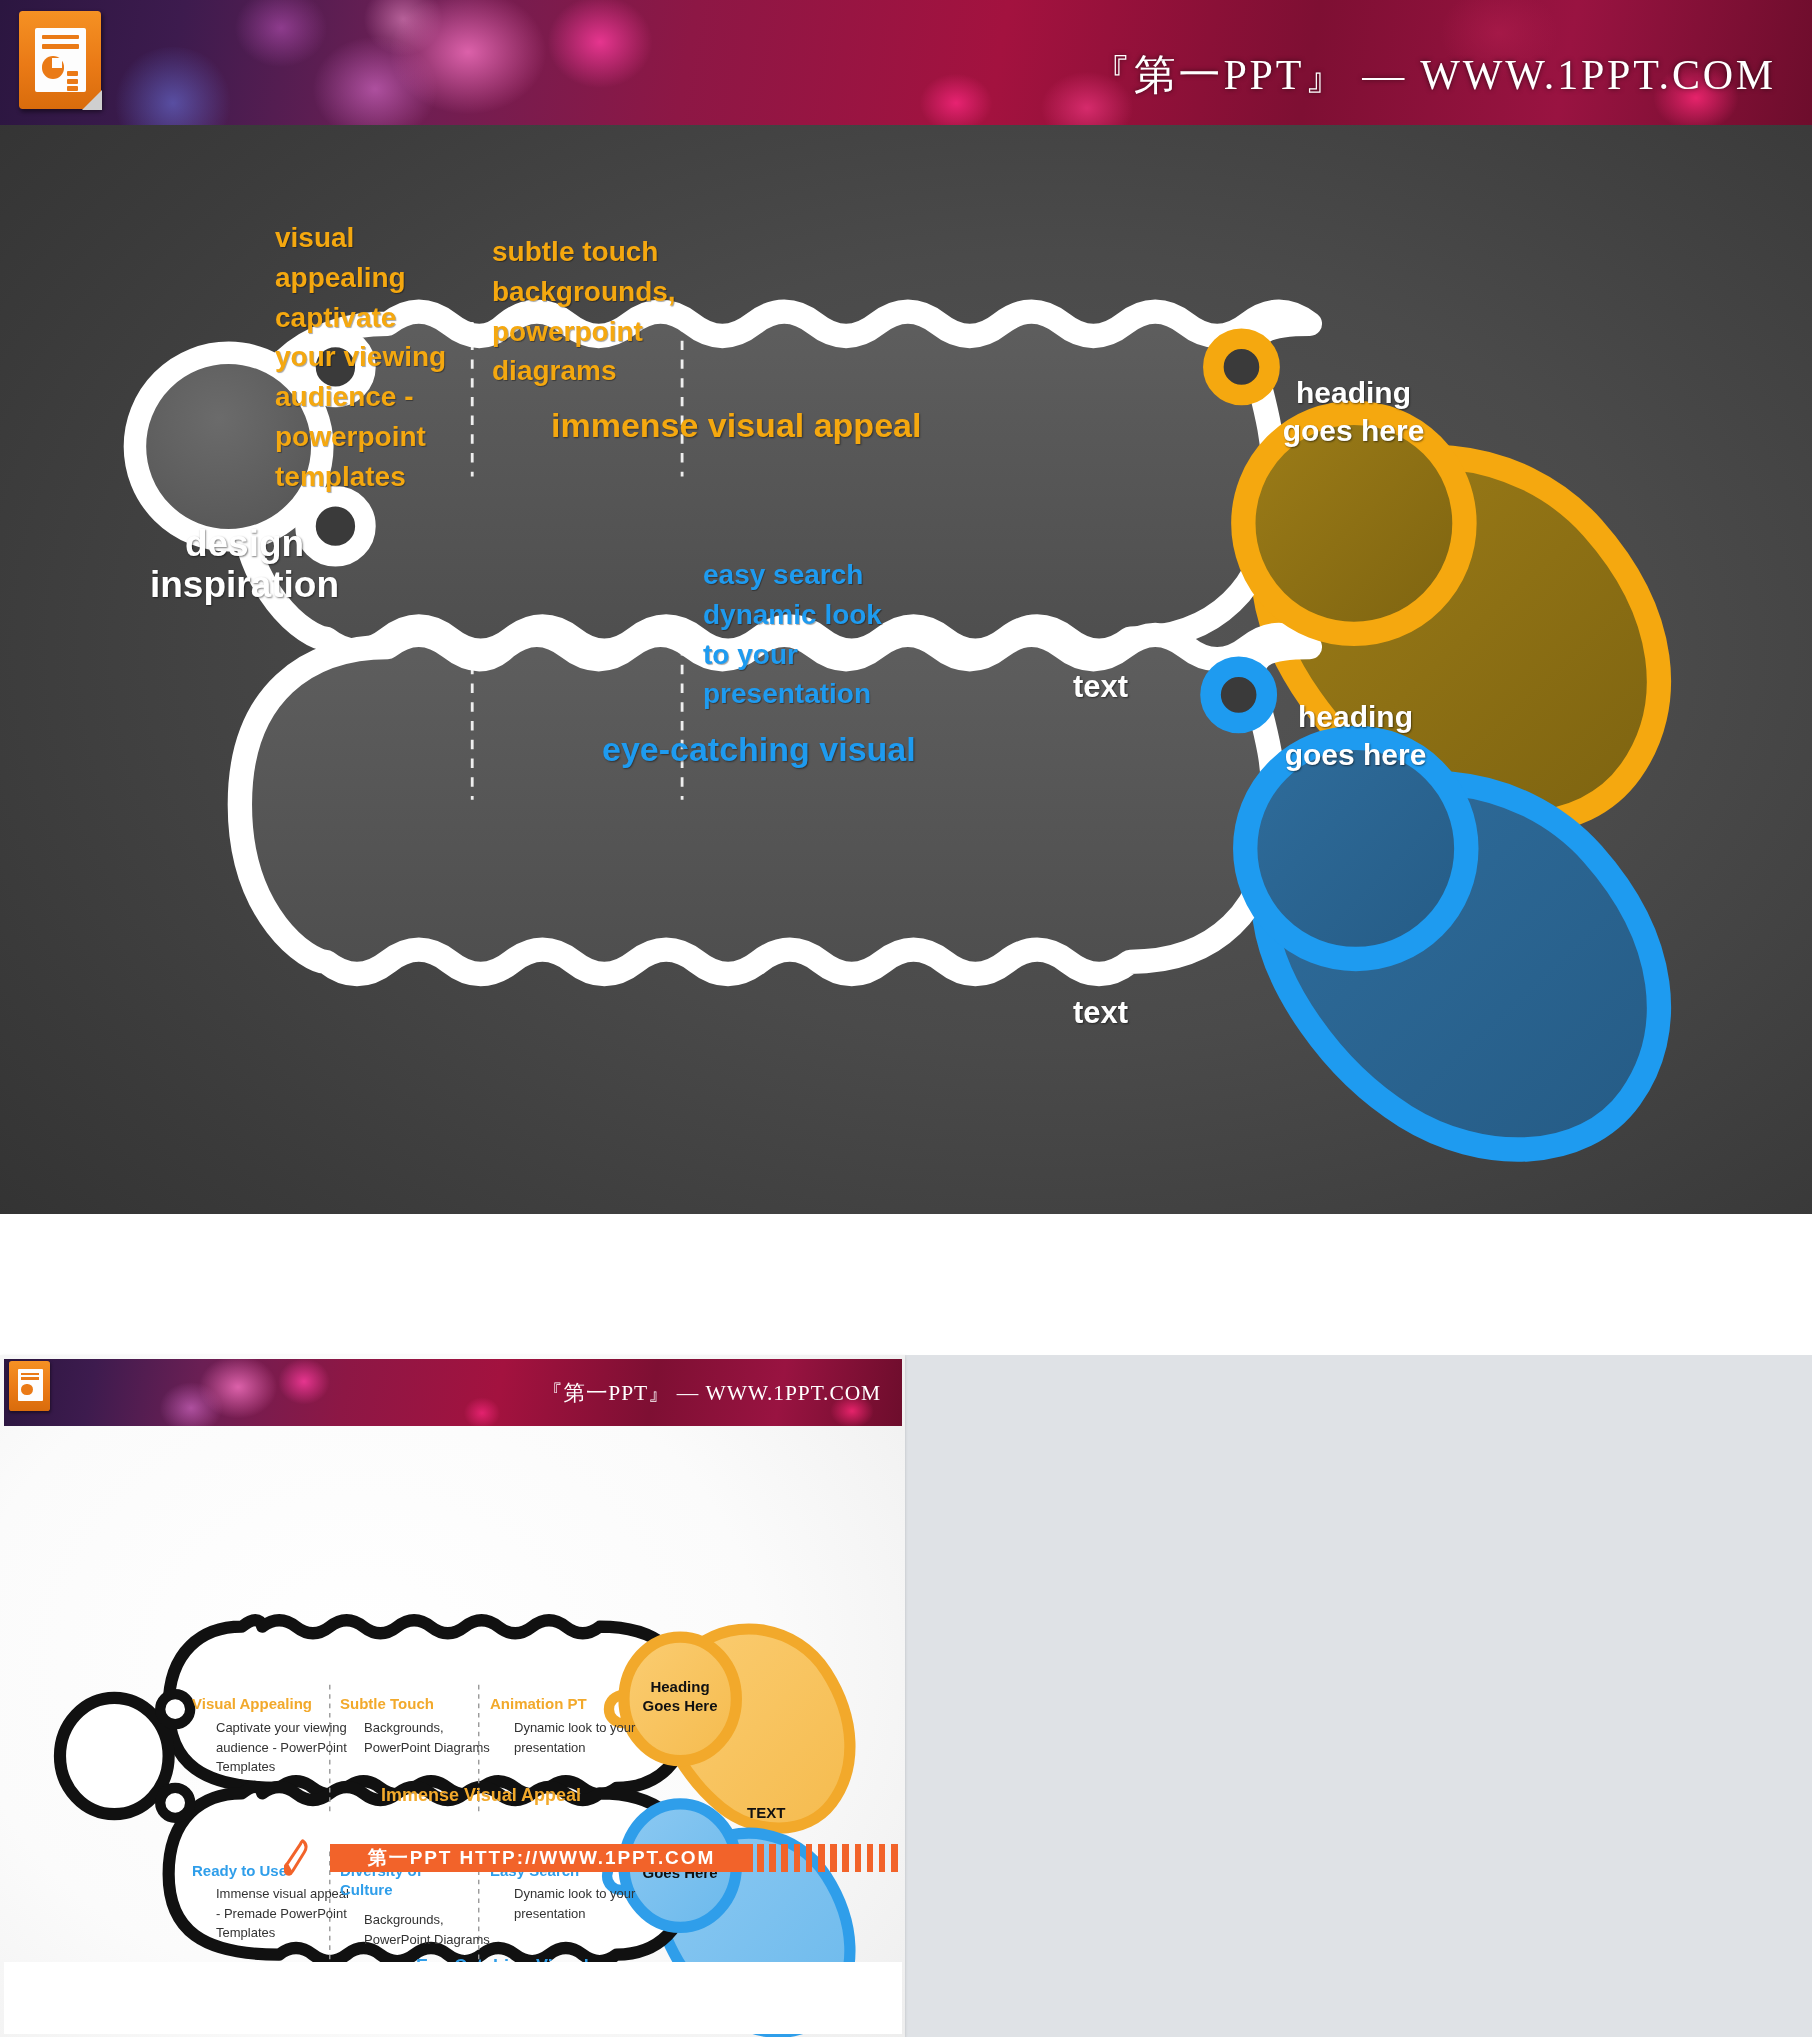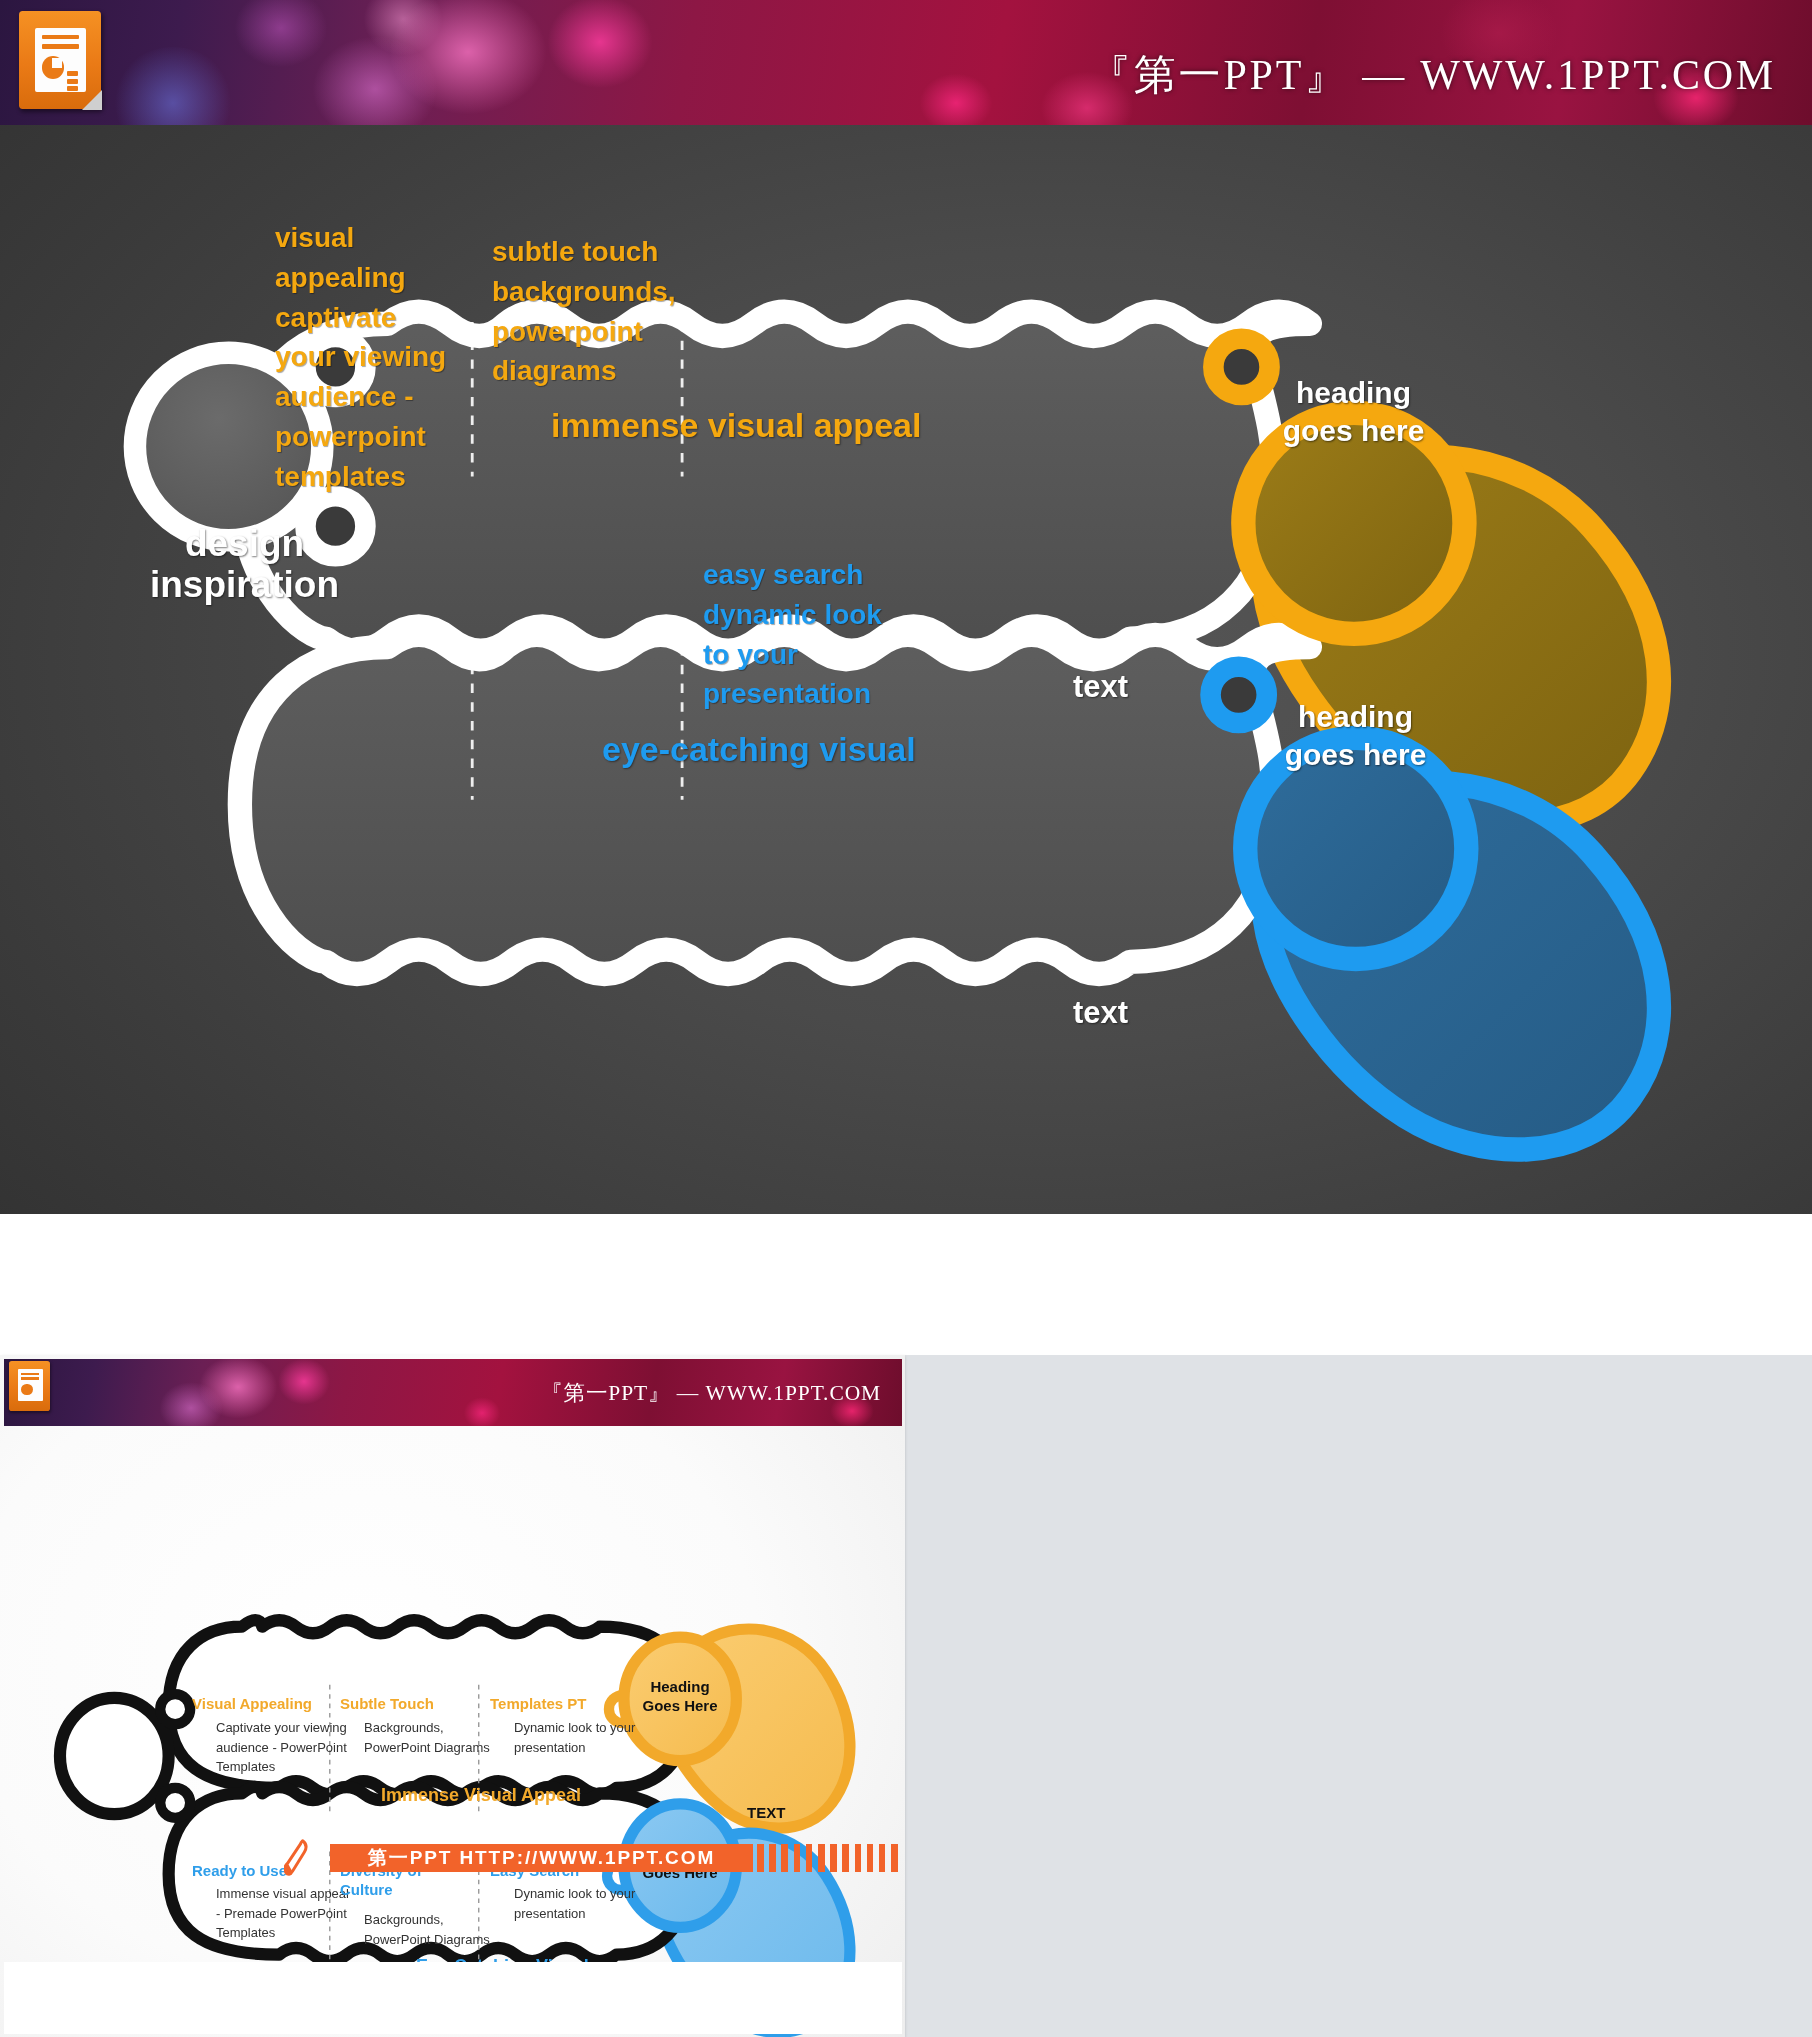--- a/index.html
+++ b/index.html
@@ -391,21 +391,21 @@
 
     <div class="t-coltitle" style="left:192px;top:340px;width:131px;color:#f2a92b;">Visual Appealing</div>
     <div class="t-colbody" style="left:192px;top:363px;width:131px;">Captivate your viewing
 audience - PowerPoint
 Templates</div>
 
     <div class="t-coltitle" style="left:340px;top:340px;width:131px;color:#f2a92b;">Subtle Touch</div>
     <div class="t-colbody" style="left:340px;top:363px;width:136px;">Backgrounds,
 PowerPoint Diagrams</div>
 
-    <div class="t-coltitle" style="left:490px;top:340px;width:131px;color:#f2a92b;">Templates PT</div>
+    <div class="t-coltitle" style="left:490px;top:340px;width:131px;color:#f2a92b;">Animation PT</div>
     <div class="t-colbody" style="left:490px;top:363px;width:126px;">Dynamic look to your
 presentation</div>
 
     <div class="t-caption" style="left:381px;top:430px;color:#f2a92b;">Immense Visual Appeal</div>
     <div class="t-heading" style="left:624px;top:323px;width:112px;">Heading
 Goes Here</div>
     <div class="t-text" style="left:747px;top:449px;">TEXT</div>
 
     <div class="t-coltitle" style="left:192px;top:507px;width:131px;color:#2f9eea;">Ready to Use</div>
     <div class="t-colbody" style="left:192px;top:529px;width:136px;">Immense visual appeal

